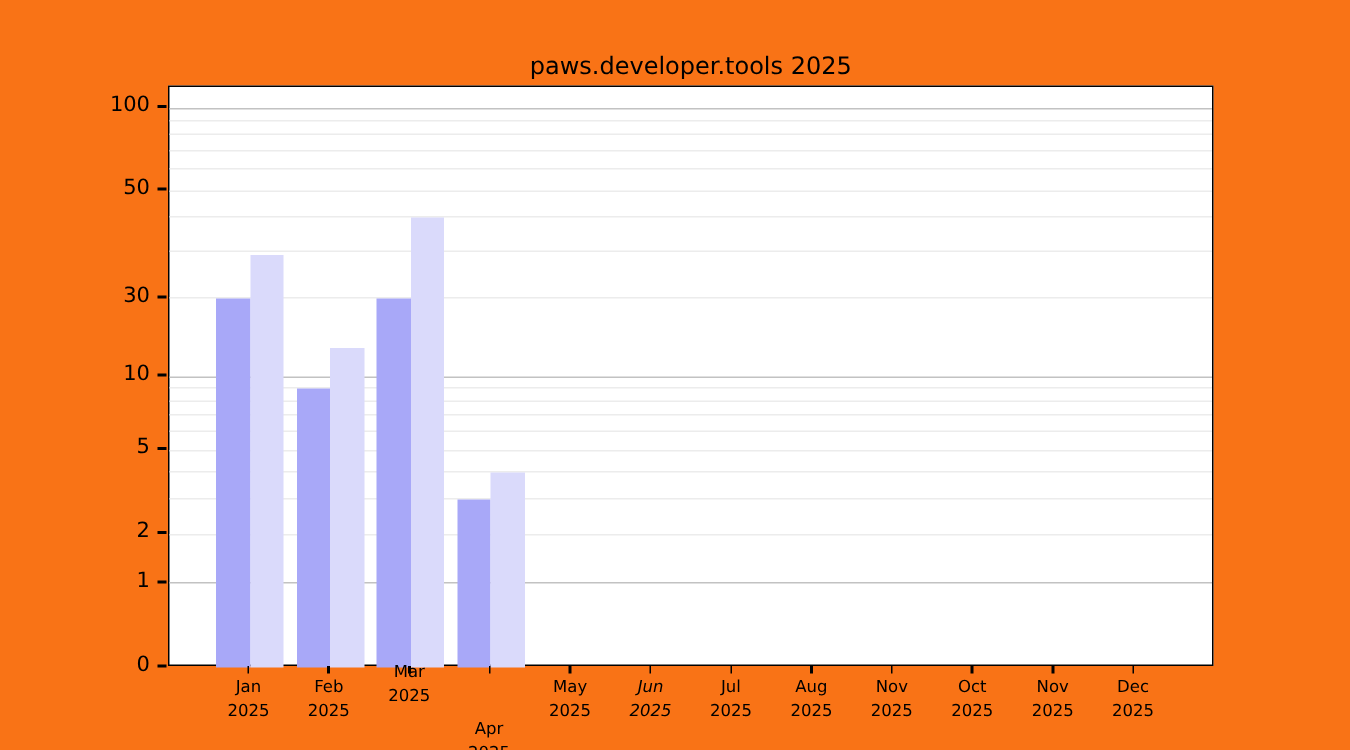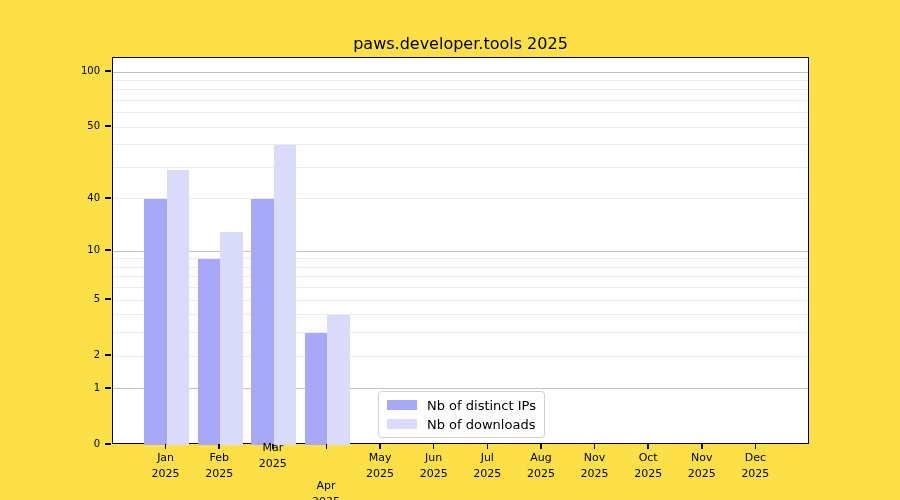--- a/index.html
+++ b/index.html
@@ -1,33 +1,33 @@
 <!DOCTYPE html>
 <html><head>
 <meta charset="utf-8">
 <style>
   html,body{margin:0;padding:0;background:#ffffff;}
   .figure{
-    position:relative;width:900px;height:500px;background:#fde047;
+    position:relative;width:900px;height:500px;background:#f97316;
     font-family:"DejaVu Sans", sans-serif;color:#000;overflow:hidden;
   }
   .chart-title{
     position:absolute;left:112px;top:34px;width:697px;height:22px;
     text-align:center;font-size:16px;color:#000;
   }
   .plot{
     position:absolute;left:112px;top:57px;width:697px;height:387px;
     border:1.5px solid #000;box-sizing:border-box;background:#fff;
   }
   .gridline{position:absolute;left:0;width:100%;height:1px;}
   .grid-minor{background:#ececec;}
   .grid-major{background:#c2c2c2;}
   .bar{position:absolute;}
   .ytick-label{
-    position:absolute;width:48px;text-align:right;font-size:10px;line-height:15px;color:#000;
+    position:absolute;width:48px;text-align:right;font-size:14px;line-height:15px;color:#000;
   }
   .ytick-mark{position:absolute;width:6px;height:1.5px;background:#000;}
   .xtick-mark{position:absolute;width:1.5px;height:5px;background:#000;}
   .xtick-label{
     position:absolute;width:60px;text-align:center;font-size:11px;line-height:16px;color:#000;
     white-space:pre-line;
   }
   .legend{
     position:absolute;left:378px;top:391px;width:167px;height:47px;
     background:#ffffff;border:1px solid #d2d2d2;border-radius:4px;
@@ -77,65 +77,55 @@
       <div class="ytick-label" style="left: 52px; top: 436px;">0</div>
       <div class="ytick-mark" style="left: 105px; top: 387.229px;"></div>
       <div class="ytick-label" style="left: 52px; top: 379.979px;">1</div>
       <div class="ytick-mark" style="left: 105px; top: 354.459px;"></div>
       <div class="ytick-label" style="left: 52px; top: 347.209px;">2</div>
       <div class="ytick-mark" style="left: 105px; top: 298.438px;"></div>
       <div class="ytick-label" style="left: 52px; top: 291.188px;">5</div>
       <div class="ytick-mark" style="left: 105px; top: 249.449px;"></div>
       <div class="ytick-label" style="left: 52px; top: 242.199px;">10</div>
       <div class="ytick-mark" style="left: 105px; top: 197.188px;"></div>
-      <div class="ytick-label" style="left: 52px; top: 189.938px;">40</div>
+      <div class="ytick-label" style="left: 52px; top: 189.938px;">30</div>
       <div class="ytick-mark" style="left: 105px; top: 125.475px;"></div>
       <div class="ytick-label" style="left: 52px; top: 118.225px;">50</div>
       <div class="ytick-mark" style="left: 105px; top: 70.25px;"></div>
       <div class="ytick-label" style="left: 52px; top: 63px;">100</div>
       <div class="xtick-mark" style="left: 164.865px; top: 444px;"></div>
       <div class="xtick-label" style="left: 135.615px; top: 450px;">Jan
 2025</div>
       <div class="xtick-mark" style="left: 218.481px; top: 444px;"></div>
       <div class="xtick-label" style="left: 189.231px; top: 450px;">Feb
 2025</div>
       <div class="xtick-mark" style="left: 272.096px; top: 444px;"></div>
       <div class="xtick-label" style="left: 242.846px; top: 440px;">Mar
 2025</div>
       <div class="xtick-mark" style="left: 325.712px; top: 444px;"></div>
       <div class="xtick-label" style="left: 296px; top: 450px; margin-top: 28px;">Apr
 2025</div>
       <div class="xtick-mark" style="left: 379.327px; top: 444px;"></div>
       <div class="xtick-label" style="left: 350.077px; top: 450px;">May
 2025</div>
       <div class="xtick-mark" style="left: 432.942px; top: 444px;"></div>
-      <div class="xtick-label" style="left: 403.692px; top: 450px;">Jun
+      <div class="xtick-label" style="left: 403.692px; top: 450px; font-style: italic;">Jun
 2025</div>
       <div class="xtick-mark" style="left: 486.558px; top: 444px;"></div>
       <div class="xtick-label" style="left: 457.308px; top: 450px;">Jul
 2025</div>
       <div class="xtick-mark" style="left: 540.173px; top: 444px;"></div>
       <div class="xtick-label" style="left: 510.923px; top: 450px;">Aug
 2025</div>
       <div class="xtick-mark" style="left: 593.788px; top: 444px;"></div>
       <div class="xtick-label" style="left: 564.538px; top: 450px;">Nov
 2025</div>
       <div class="xtick-mark" style="left: 647.404px; top: 444px;"></div>
       <div class="xtick-label" style="left: 618.154px; top: 450px;">Oct
 2025</div>
       <div class="xtick-mark" style="left: 701.019px; top: 444px;"></div>
       <div class="xtick-label" style="left: 671.769px; top: 450px;">Nov
 2025</div>
       <div class="xtick-mark" style="left: 754.635px; top: 444px;"></div>
       <div class="xtick-label" style="left: 725.385px; top: 450px;">Dec
 2025</div>
     </div>
-  <div class="legend">
-    <div class="legend-row">
-      <span class="legend-swatch" id="swatch-0" style="background: rgb(168, 168, 248);"></span>
-      <span class="legend-label">Nb of distinct IPs</span>
-    </div>
-    <div class="legend-row">
-      <span class="legend-swatch" id="swatch-1" style="background: rgb(218, 218, 251);"></span>
-      <span class="legend-label">Nb of downloads</span>
-    </div>
-  </div>
 </div>
 
 </body></html>

